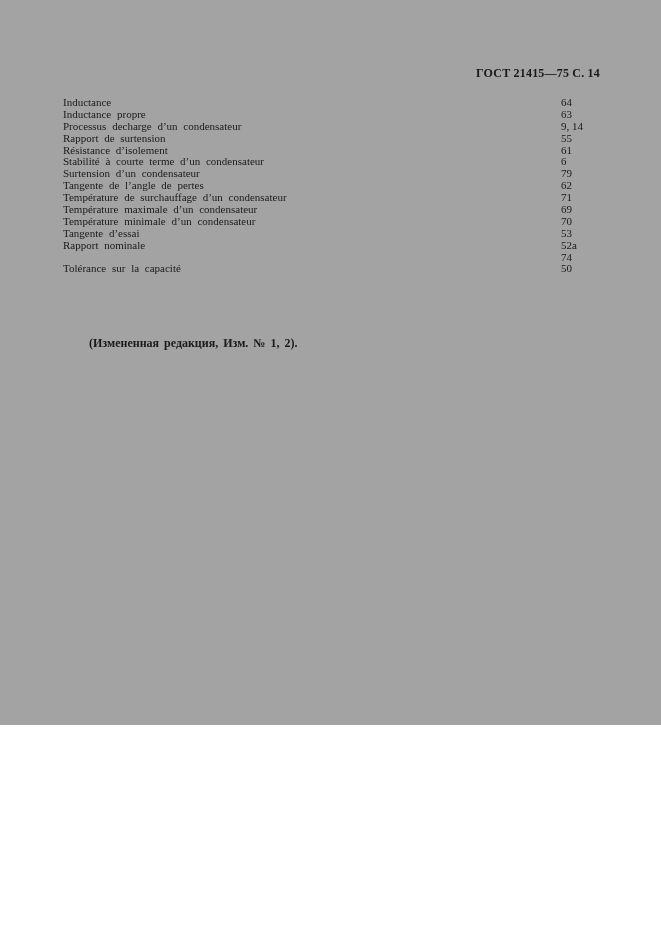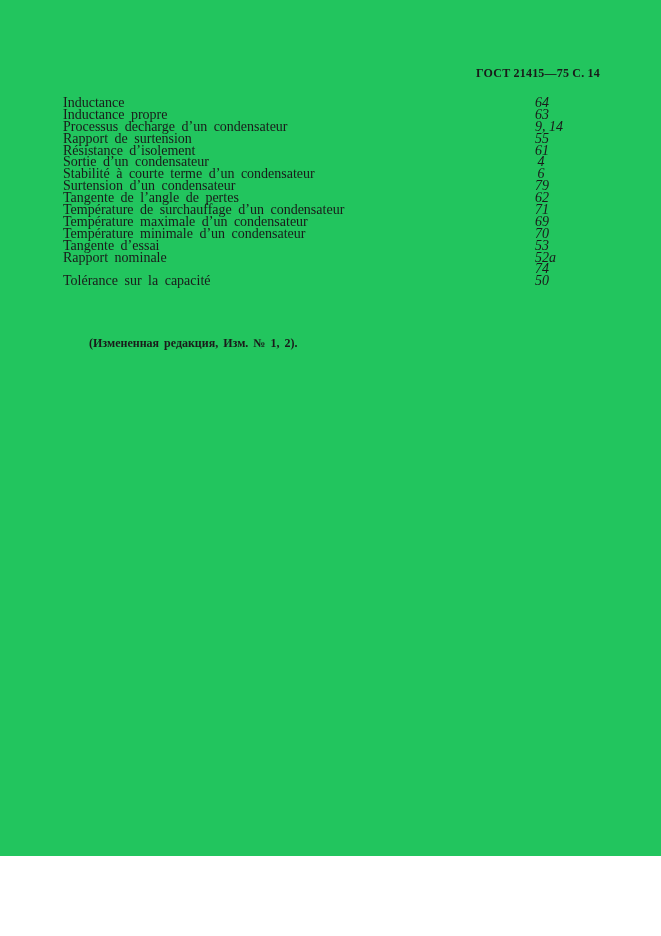--- a/index.html
+++ b/index.html
@@ -1,59 +1,58 @@
 <!DOCTYPE html>
 <html><head>
 <meta charset="utf-8">
 <style>
   * { margin: 0; padding: 0; box-sizing: border-box; }
   html, body { background: #ffffff; }
   .page {
     position: relative;
     width: 661px;
-    height: 856px;
-    background: #22c55e;
+    height: 725px;
+    background: #a3a3a3;
     overflow: hidden;
     font-family: "Liberation Serif", serif;
     color: #1a1a1a;
   }
   .doc-header {
     position: absolute;
     top: 66px;
     right: 61px;
     font-size: 12px;
     font-weight: bold;
     letter-spacing: 0.2px;
     white-space: nowrap;
   }
   .index-list {
     position: absolute;
     left: 63px;
     top: 97px;
     width: 540px;
-    font-size: 14px;
+    font-size: 11px;
   }
   .index-row {
     position: relative;
     height: 11.9px;
     line-height: 11.9px;
     white-space: nowrap;
   }
   .entry-label {
     word-spacing: 3px;
   }
   .entry-num {
     position: absolute;
-    left: 472px;
+    left: 498px;
     top: 0;
     display: inline-block;
     min-width: 12px;
-    text-align: center;
+    text-align: left;
     white-space: nowrap;
-    font-style: italic;
   }
   .amendment-note {
     position: absolute;
     left: 89px;
     top: 336px;
     font-size: 12px;
     font-weight: bold;
     word-spacing: 2px;
     white-space: nowrap;
   }
@@ -72,21 +71,20 @@
 <div class="page">
 
   <div class="doc-header">ГОСТ 21415—75 С. 14</div>
 
   <div class="index-list" id="index-list">
       <div class="index-row"><span class="entry-label">Inductance</span><span class="entry-num">64</span></div>
       <div class="index-row"><span class="entry-label">Inductance propre</span><span class="entry-num">63</span></div>
       <div class="index-row"><span class="entry-label">Processus decharge d’un condensateur</span><span class="entry-num">9, 14</span></div>
       <div class="index-row"><span class="entry-label">Rapport de surtension</span><span class="entry-num">55</span></div>
       <div class="index-row"><span class="entry-label">Résistance d’isolement</span><span class="entry-num">61</span></div>
-      <div class="index-row"><span class="entry-label">Sortie d’un condensateur</span><span class="entry-num">4</span></div>
       <div class="index-row"><span class="entry-label">Stabilité à courte terme d’un condensateur</span><span class="entry-num">6</span></div>
       <div class="index-row"><span class="entry-label">Surtension d’un condensateur</span><span class="entry-num">79</span></div>
       <div class="index-row"><span class="entry-label">Tangente de l’angle de pertes</span><span class="entry-num">62</span></div>
       <div class="index-row"><span class="entry-label">Température de surchauffage d’un condensateur</span><span class="entry-num">71</span></div>
       <div class="index-row"><span class="entry-label">Température maximale d’un condensateur</span><span class="entry-num">69</span></div>
       <div class="index-row"><span class="entry-label">Température minimale d’un condensateur</span><span class="entry-num">70</span></div>
       <div class="index-row"><span class="entry-label">Tangente d’essai</span><span class="entry-num">53</span></div>
       <div class="index-row"><span class="entry-label">Rapport nominale</span><span class="entry-num">52a</span></div>
       <div class="index-row"><span class="entry-num">74</span></div>
       <div class="index-row"><span class="entry-label">Tolérance sur la capacité</span><span class="entry-num">50</span></div>

